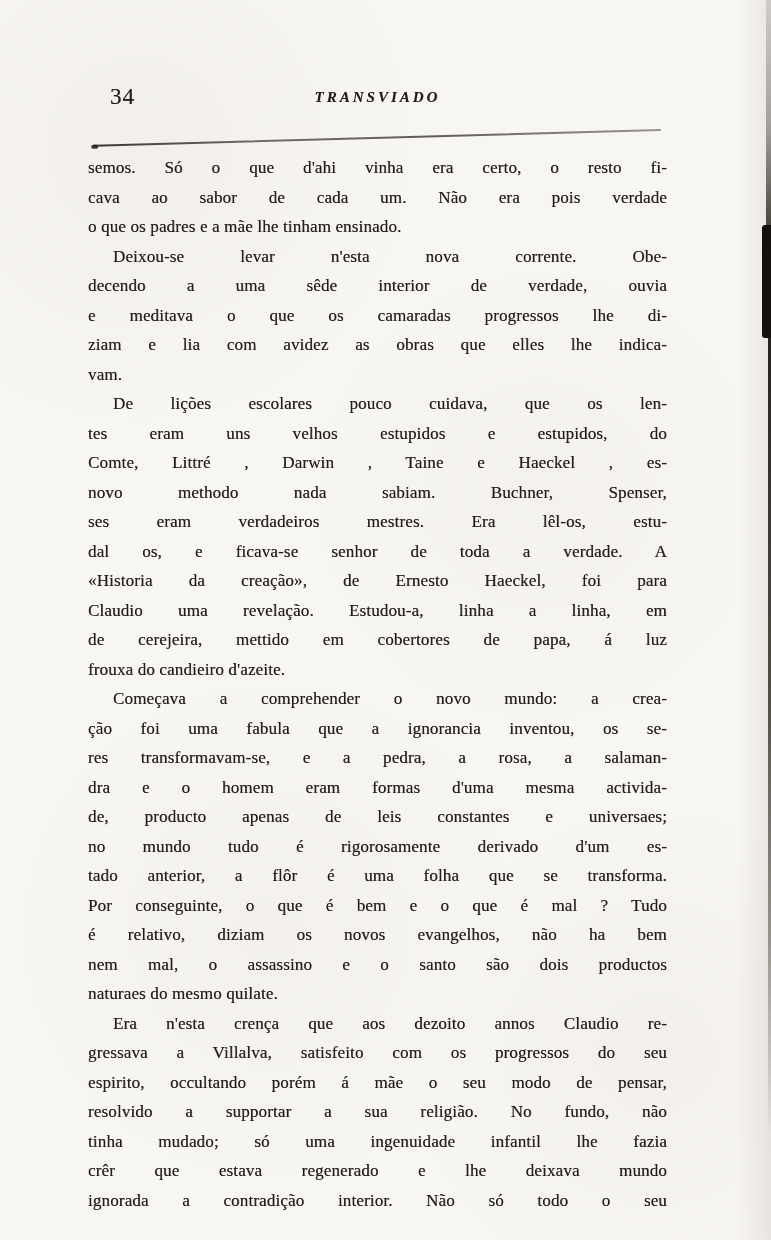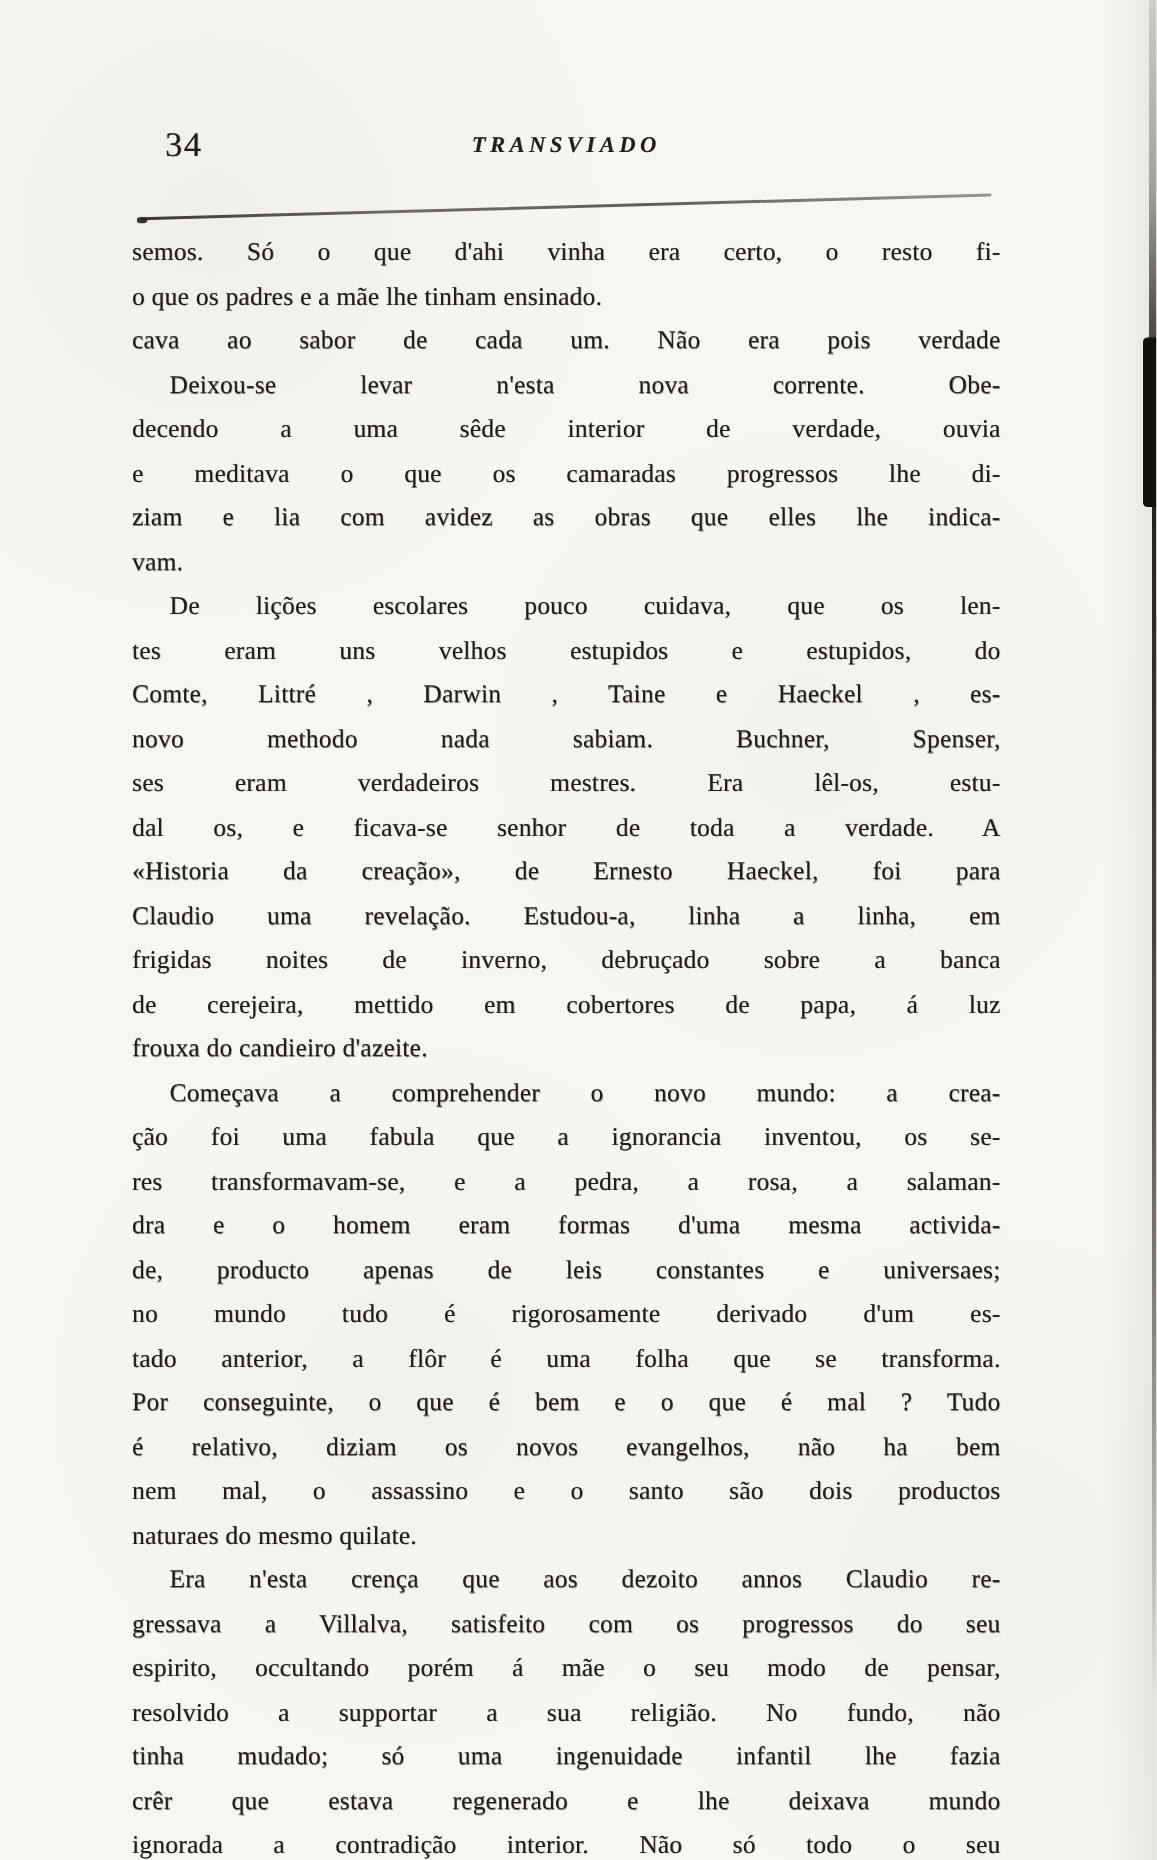--- a/index.html
+++ b/index.html
@@ -116,36 +116,35 @@
 <div class="page">
 
   <span class="page-number">34</span>
 
   <div class="running-title">TRANSVIADO</div>
 
   <div class="header-rule"></div>
 
   <div class="text-block">
       <div class="line">semos. Só o que d'ahi vinha era certo, o resto fi-</div>
+      <div class="line">cava ao sabor de cada um. Não era pois verdade</div>
       <div class="line para-end">o que os padres e a mãe lhe tinham ensinado.</div>
-      <div class="line">cava ao sabor de cada um. Não era pois verdade</div>
       <div class="line indent">Deixou-se levar n'esta nova corrente. Obe-</div>
       <div class="line">decendo a uma sêde interior de verdade, ouvia</div>
       <div class="line">e meditava o que os camaradas progressos lhe di-</div>
       <div class="line">ziam e lia com avidez as obras que elles lhe indica-</div>
       <div class="line para-end">vam.</div>
       <div class="line indent">De lições escolares pouco cuidava, que os len-</div>
       <div class="line">tes eram uns velhos estupidos e estupidos, do</div>
       <div class="line">Comte, Littré , Darwin , Taine e Haeckel , es-</div>
       <div class="line">novo methodo nada sabiam. Buchner, Spenser,</div>
       <div class="line">ses eram verdadeiros mestres. Era lêl-os, estu-</div>
       <div class="line">dal os, e ficava-se senhor de toda a verdade. A</div>
       <div class="line">«Historia da creação», de Ernesto Haeckel, foi para</div>
       <div class="line">Claudio uma revelação. Estudou-a, linha a linha, em</div>
-      <div class="line">frigidas noites de inverno, debruçado sobre a banca</div>
       <div class="line">de cerejeira, mettido em cobertores de papa, á luz</div>
       <div class="line para-end">frouxa do candieiro d'azeite.</div>
       <div class="line indent">Começava a comprehender o novo mundo: a crea-</div>
       <div class="line">ção foi uma fabula que a ignorancia inventou, os se-</div>
       <div class="line">res transformavam-se, e a pedra, a rosa, a salaman-</div>
       <div class="line">dra e o homem eram formas d'uma mesma activida-</div>
       <div class="line">de, producto apenas de leis constantes e universaes;</div>
       <div class="line">no mundo tudo é rigorosamente derivado d'um es-</div>
       <div class="line">tado anterior, a flôr é uma folha que se transforma.</div>
       <div class="line">Por conseguinte, o que é bem e o que é mal ? Tudo</div>

